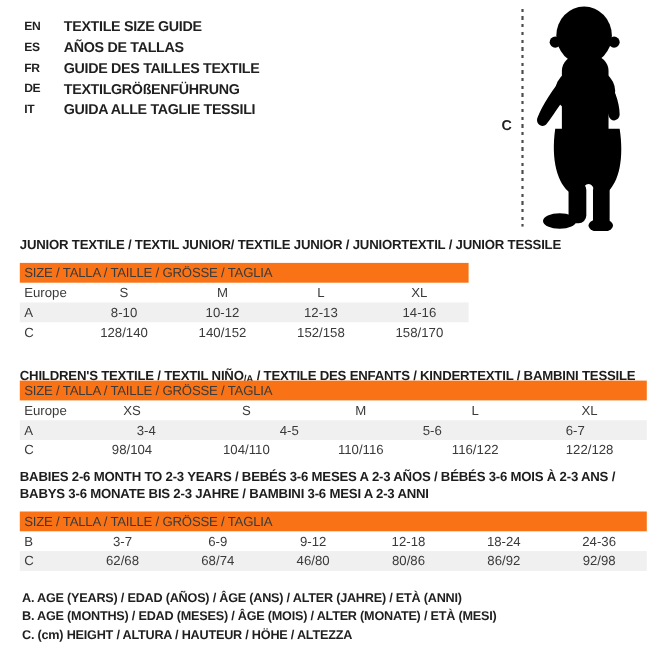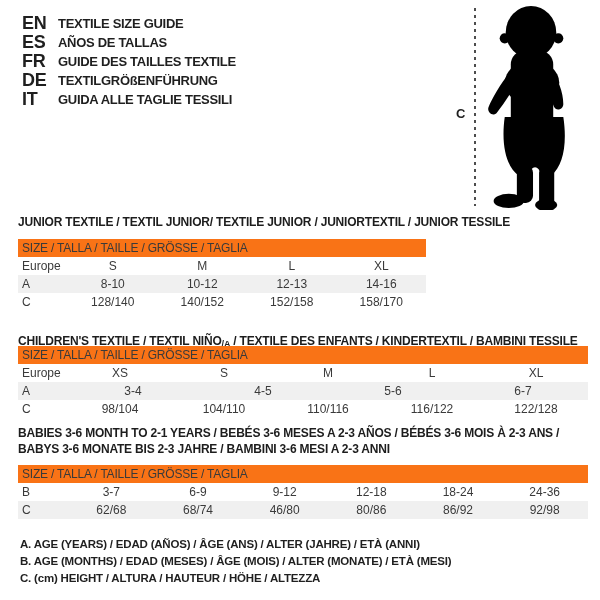--- a/index.html
+++ b/index.html
@@ -5,21 +5,21 @@
   * { margin:0; padding:0; box-sizing:border-box; }
   html,body { background:#fff; }
   .page {
     position:relative; width:600px; height:600px; background:#ffffff;
     font-family:"Liberation Sans","DejaVu Sans",sans-serif; color:#3a3a3a;
     overflow:hidden;
   }
   
   .lang-list { position:absolute; left:22px; top:14px; }
   .lang-row { display:flex; height:19px; align-items:center; }
-  .lang-code { width:36px; font-size:18px; font-weight:bold; color:#1f1f1f; letter-spacing:-0.3px; }
+  .lang-code { width:36px; font-size:11px; font-weight:bold; color:#1f1f1f; letter-spacing:-0.3px; }
   .lang-label { font-size:13px; font-weight:bold; color:#1f1f1f; letter-spacing:-0.3px; white-space:nowrap; }
 
   
   .measure-line {
     position:absolute; left:474px; top:8px; width:2px; height:198px;
     background:repeating-linear-gradient(to bottom,#4d4d4d 0 3px,transparent 3px 7px);
   }
   .measure-label { position:absolute; left:456px; top:106px; font-size:13px; font-weight:bold; color:#1f1f1f; }
   .baby-svg { position:absolute; left:478px; top:4px; width:106px; height:206px; }
 
@@ -141,21 +141,21 @@
       <span class="tlabel">C</span>
       <span class="tcell">98/104</span>
       <span class="tcell">104/110</span>
       <span class="tcell">110/116</span>
       <span class="tcell">116/122</span>
       <span class="tcell">122/128</span>
     </div>
   </div>
 
   <div class="table-title table-title-multiline" style="top:425px;">
-    <div>BABIES 3-6 MONTH TO 2-1 YEARS / BEBÉS 3-6 MESES A 2-3 AÑOS / BÉBÉS 3-6 MOIS À 2-3 ANS /</div>
+    <div>BABIES 2-6 MONTH TO 2-3 YEARS / BEBÉS 3-6 MESES A 2-3 AÑOS / BÉBÉS 3-6 MOIS À 2-3 ANS /</div>
     <div>BABYS 3-6 MONATE BIS 2-3 JAHRE / BAMBINI 3-6 MESI A 2-3 ANNI</div>
   </div>
   <div class="tbl t23" style="top:465px;">
     <div class="size-bar">SIZE / TALLA / TAILLE / GRÖSSE / TAGLIA</div>
     <div class="trow">
       <span class="tlabel">B</span>
       <span class="tcell">3-7</span>
       <span class="tcell">6-9</span>
       <span class="tcell">9-12</span>
       <span class="tcell">12-18</span>

